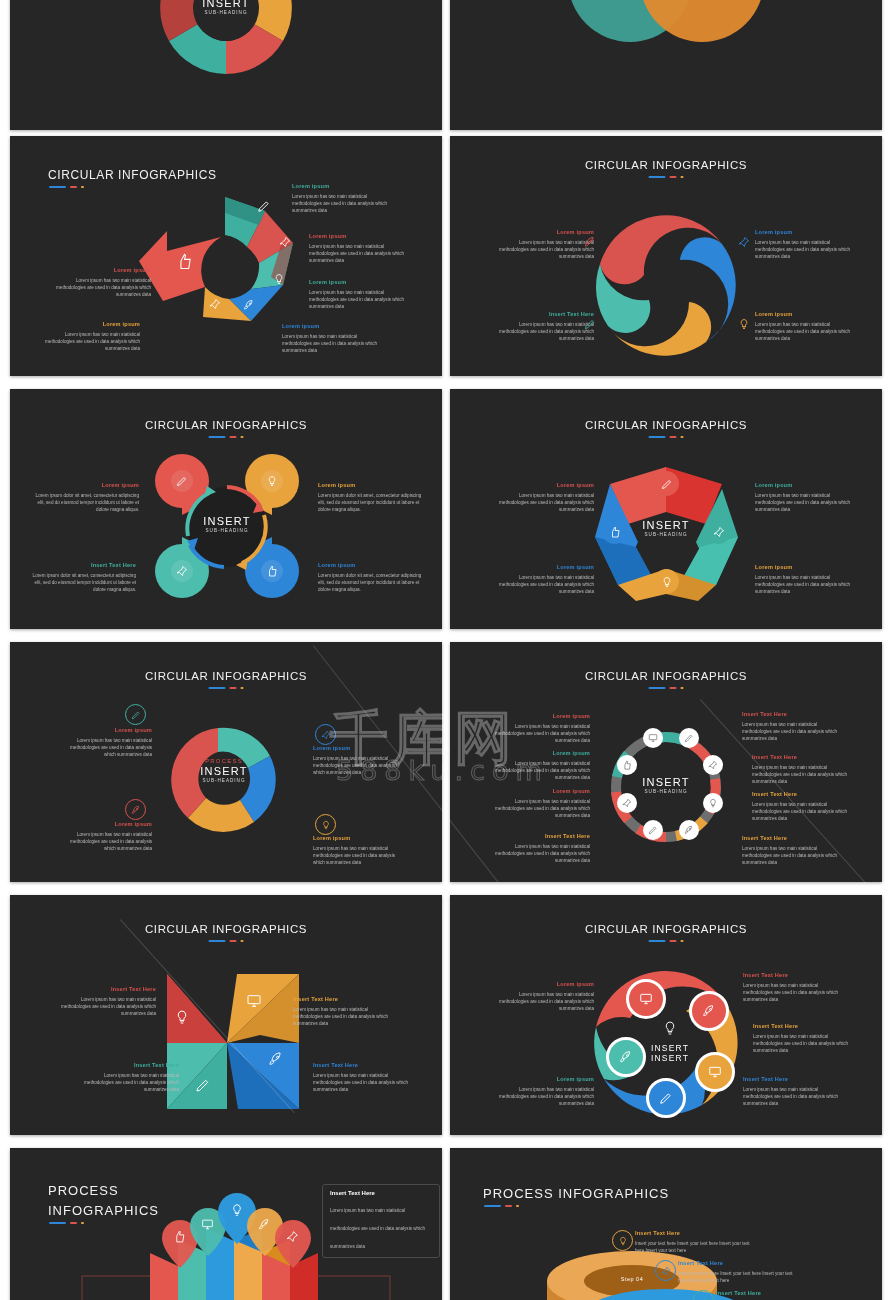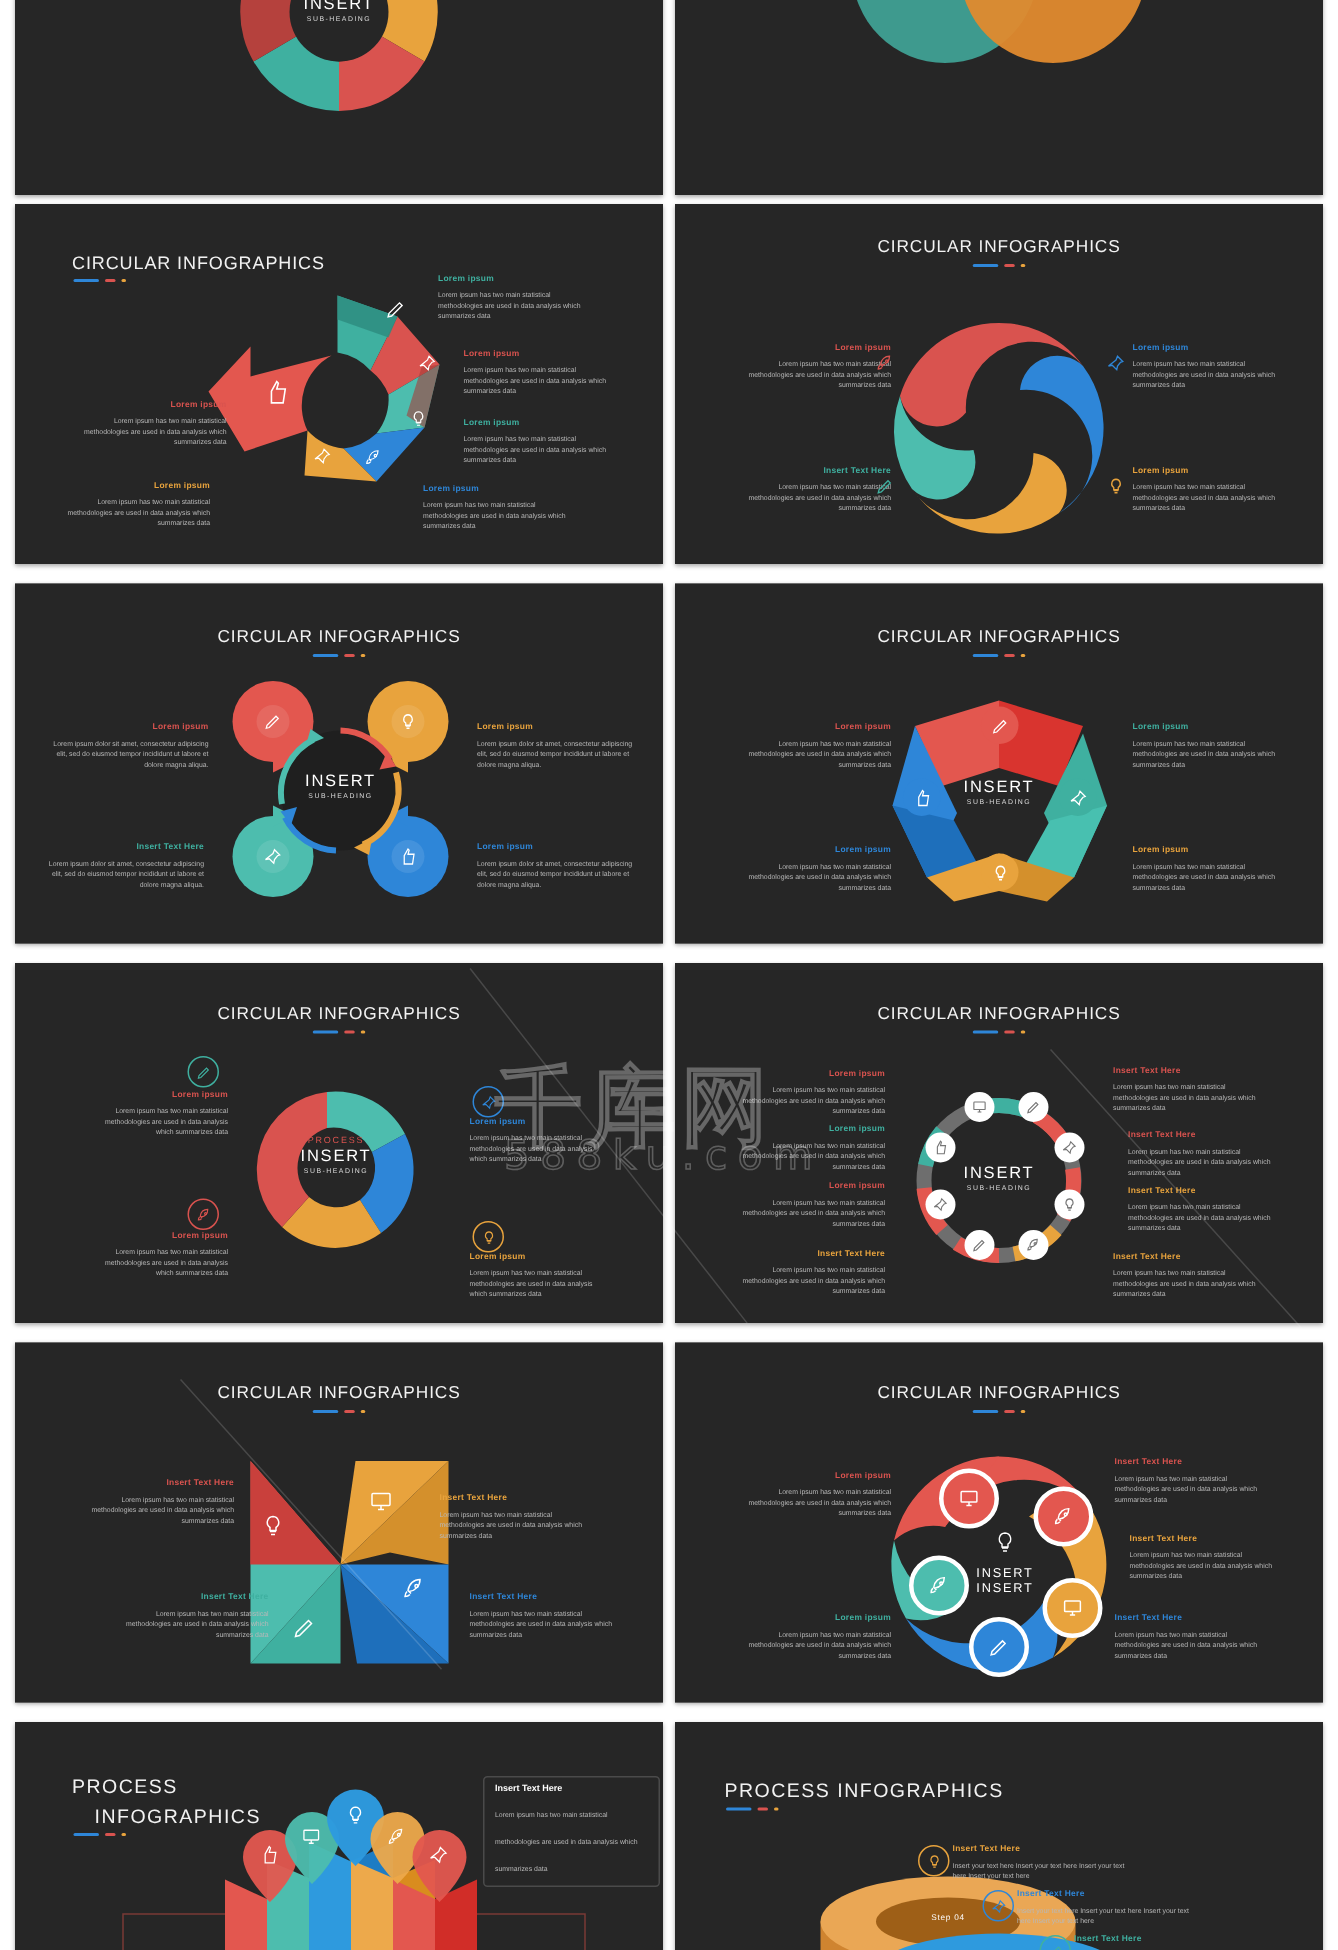--- a/index.html
+++ b/index.html
@@ -660,21 +660,21 @@
       <div class="lbl ta-l" style="left:293px;top:180px;">
         <span class="h blu">Insert Text Here</span>
         <span>Lorem ipsum has two main statistical methodologies are used in data analysis which summarizes data</span>
       </div>
     </div>
   </div>
 
   <div class="card" style="left:10px;top:1148px;width:432px;height:240px;">
     <div class="slide">
       <div class="title" style="left:38px;top:35px;font-size:13px;letter-spacing:1px;">PROCESS</div>
-      <div class="title" style="left:53px;top:55px;font-size:13px;letter-spacing:1px;">INFOGRAPHICS</div>
+      <div class="title" style="left:38px;top:55px;font-size:13px;letter-spacing:1px;">INFOGRAPHICS</div>
       <div class="rule" style="left:39px;top:74px;">
         <i class="b"></i>
           <i class="r"></i>
           <i class="o"></i>
       </div>
 
       <div style="position:absolute;left:312px;top:36px;width:102px;border:1px solid #4a4a4a;border-radius:3px;padding:5px 7px;">
         <span class="h" style="display:block;color:#fff;font-size:6px;font-weight:700;margin-bottom:2px;">Insert Text Here</span>
         <span style="font-size:4.6px;line-height:1.55;color:#b8b8b8;">Lorem ipsum has two main statistical methodologies are used in data analysis which summarizes data</span>
       </div>

